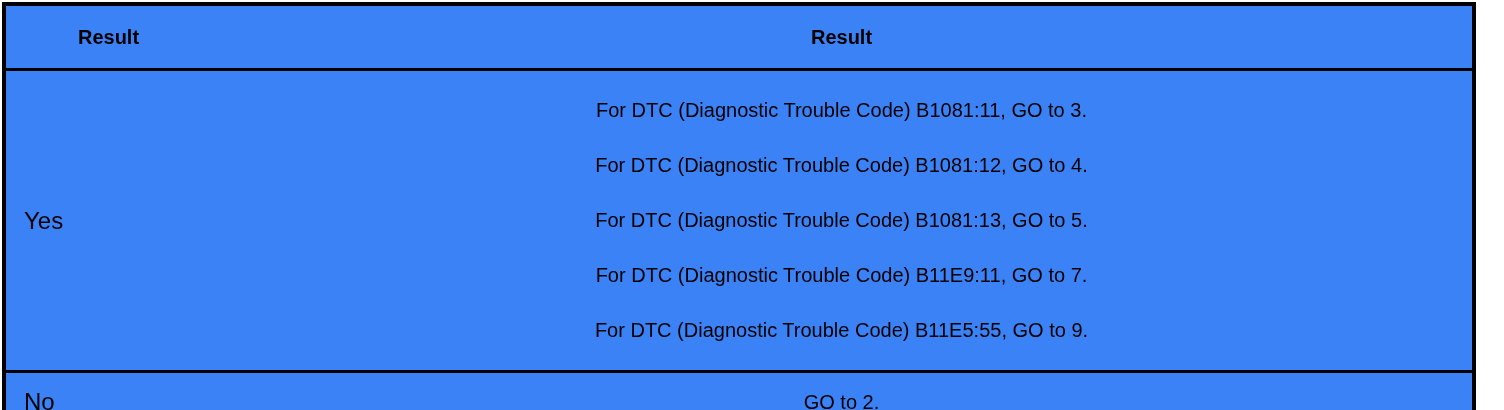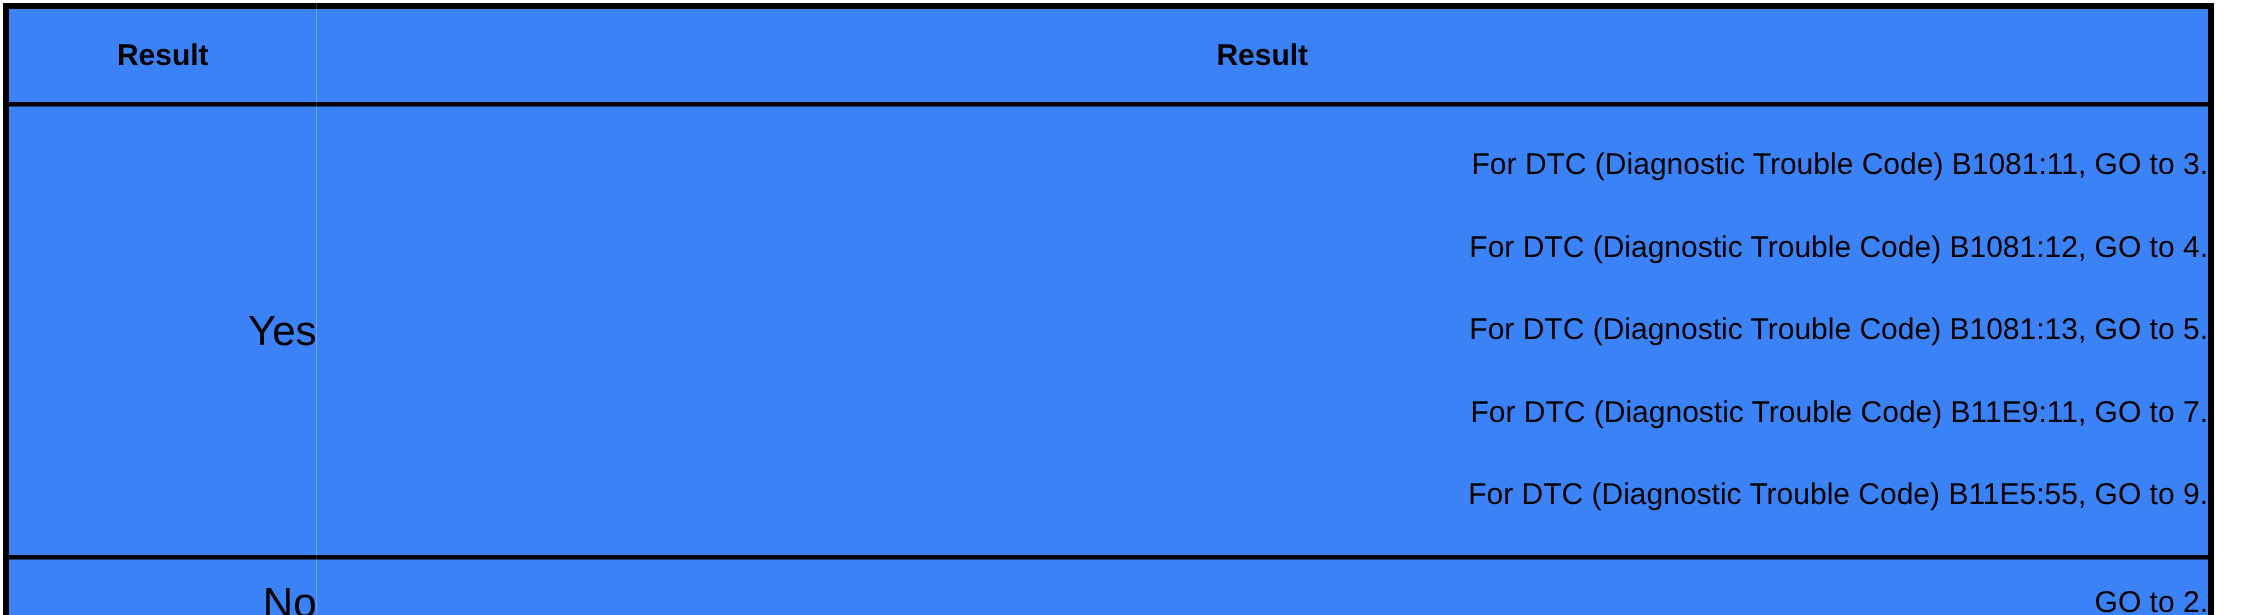--- a/index.html
+++ b/index.html
@@ -62,31 +62,31 @@
     letter-spacing: 0px;
   }
 
   
   .row-yes .cell-result,
   .row-yes .cell-action {
     border-bottom: 3px solid #000000;
   }
 
   .cell-result.result-label {
-    font-size: 28px;
+    font-size: 24px;
     font-weight: normal;
-    text-align: right;
+    text-align: left;
     padding-left: 18px;
     vertical-align: middle;
   }
 
   .cell-action {
     font-size: 20px;
     font-weight: normal;
-    text-align: right;
+    text-align: center;
     padding-left: 16px;
     vertical-align: middle;
   }
 
   .row-yes .cell-action {
     padding-top: 12px;
     padding-bottom: 12px;
   }
 
   .row-no .cell-result,

